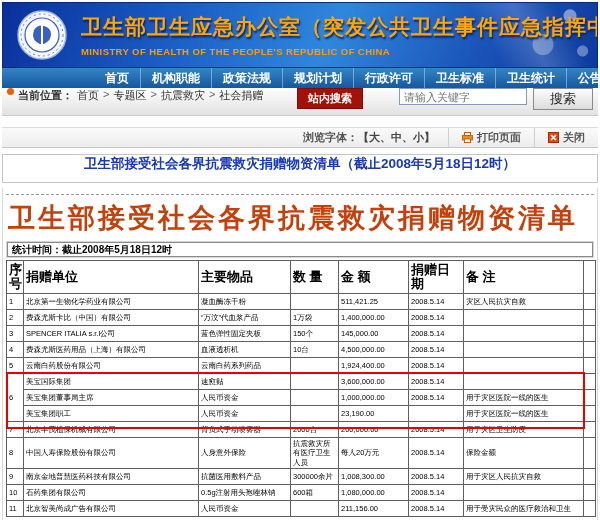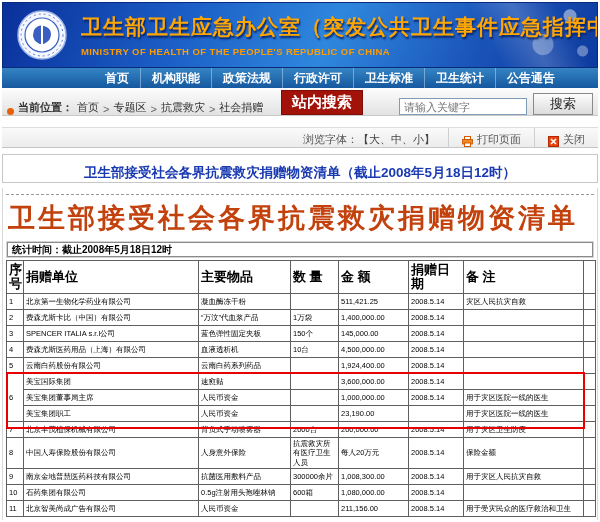--- a/index.html
+++ b/index.html
@@ -23,48 +23,48 @@
 
   
   .navbar { margin:0 2px; height:20px; background:linear-gradient(#3584c4,#15589f);
     display:flex; align-items:center; padding-left:92px; }
   .nav-item { color:#fff; font-size:12px; font-weight:bold; padding:0 11px; line-height:20px;
     border-left:1px solid rgba(180,210,240,.55); cursor:pointer; white-space:nowrap; }
   .nav-item:first-child { border-left:none; }
 
   
   .crumbbar { margin:0 2px; height:28px; background:linear-gradient(#fdfdfd,#e2e2e2);
-    border-bottom:1px solid #c9c9c9; display:flex; align-items:flex-end; padding:0 5px; font-size:11px; color:#333; }
+    border-bottom:1px solid #c9c9c9; display:flex; align-items:flex-start; padding:0 5px; font-size:11px; color:#333; }
   .crumb-dot { width:7px; height:7px; border-radius:50%; background:#e8610a; margin-right:4px; flex:0 0 auto; }
   .crumb-label { font-weight:bold; margin-right:4px; white-space:nowrap; }
   .crumb-item { cursor:pointer; white-space:nowrap; }
   .crumb-sep { margin:0 4px; color:#666; }
   .crumb-spacer { flex:1; }
-  .site-search-btn { background:#a31208; color:#fff; font-size:15px; font-weight:bold;
+  .site-search-btn { background:#a31208; color:#fff; font-size:11px; font-weight:bold;
     padding:2px 10px; border:1px solid #7d0d05; cursor:pointer; margin-right:10px; white-space:nowrap; }
   .kw-input { width:128px; height:17px; font-size:11px; border:1px solid #7f9db9; padding:1px 4px;
     margin-right:6px; color:#555;margin-left:26px; }
   .search-btn { font-size:13px; padding:1px 16px; background:linear-gradient(#fcfcfc,#dcdcdc);
     border:1px solid #8a8a8a; cursor:pointer; color:#222; white-space:nowrap; }
 
   .white-gap { height:11px; }
 
   
   .toolbar { margin:0 2px; height:21px; background:linear-gradient(#fafafa,#ececec);
     border-top:1px solid #ddd; border-bottom:1px solid #c6c6c6;
     display:flex; align-items:center; justify-content:flex-end; font-size:11px; color:#555; }
-  .tool-sec { display:flex; align-items:flex-end; padding:0 13px; border-left:1px solid #cfcfcf; height:100%; }
+  .tool-sec { display:flex; align-items:center; padding:0 13px; border-left:1px solid #cfcfcf; height:100%;font-weight:bold; }
   .tool-sec:first-child { border-left:none; }
   .font-sizes { cursor:pointer; color:#444; }
   .mini-ico { width:11px; height:11px; margin-right:4px; flex:0 0 auto; }
   .tool-link { cursor:pointer; white-space:nowrap; }
 
   
   .titlebox { margin:6px 2px 0; height:29px; border:1px solid #c6c6c6; background:#fff;
-    display:flex; align-items:flex-end; justify-content:center; }
+    display:flex; align-items:flex-start; justify-content:center; }
   .article-title { color:#1a3ab2; font-size:13.5px; font-weight:bold; white-space:nowrap; cursor:pointer; }
 
   
   .content { margin:5px 2px 0; border-left:1px solid #d8d8d8; border-right:1px solid #d8d8d8;
     padding:0 3px; position:relative; height:332px; overflow:hidden; background:#fff; }
   .dashed-top { border-top:1px dashed #9a9a9a; margin-top:6px; }
   .big-heading { font-size:27px; font-weight:bold; color:#c2410c; letter-spacing:3px;
     margin:5px 2px 6px; white-space:nowrap; }
   .statbox { border:1px solid #8a8a8a; box-shadow:0 0 0 1px #d5d5d5; height:15px; margin:0 1px;
     font-size:10px; font-weight:bold; color:#000; padding:1px 4px; line-height:12px; }
@@ -94,20 +94,21 @@
   <div class="banner-text">
     <div class="banner-title-cn">卫生部卫生应急办公室（突发公共卫生事件应急指挥中心）</div>
     <div class="banner-title-en">MINISTRY OF HEALTH OF THE PEOPLE'S REPUBLIC OF CHINA</div>
   </div>
 </div>
 
 <div class="navbar">
   <span class="nav-item">首页</span>
   <span class="nav-item">机构职能</span>
   <span class="nav-item">政策法规</span>
+  <span class="nav-item">规划计划</span>
   <span class="nav-item">行政许可</span>
   <span class="nav-item">卫生标准</span>
   <span class="nav-item">卫生统计</span>
   <span class="nav-item">公告通告</span>
 
 </div>
 
 <div class="crumbbar">
   <span class="crumb-dot"></span>
   <span class="crumb-label">当前位置：</span>

